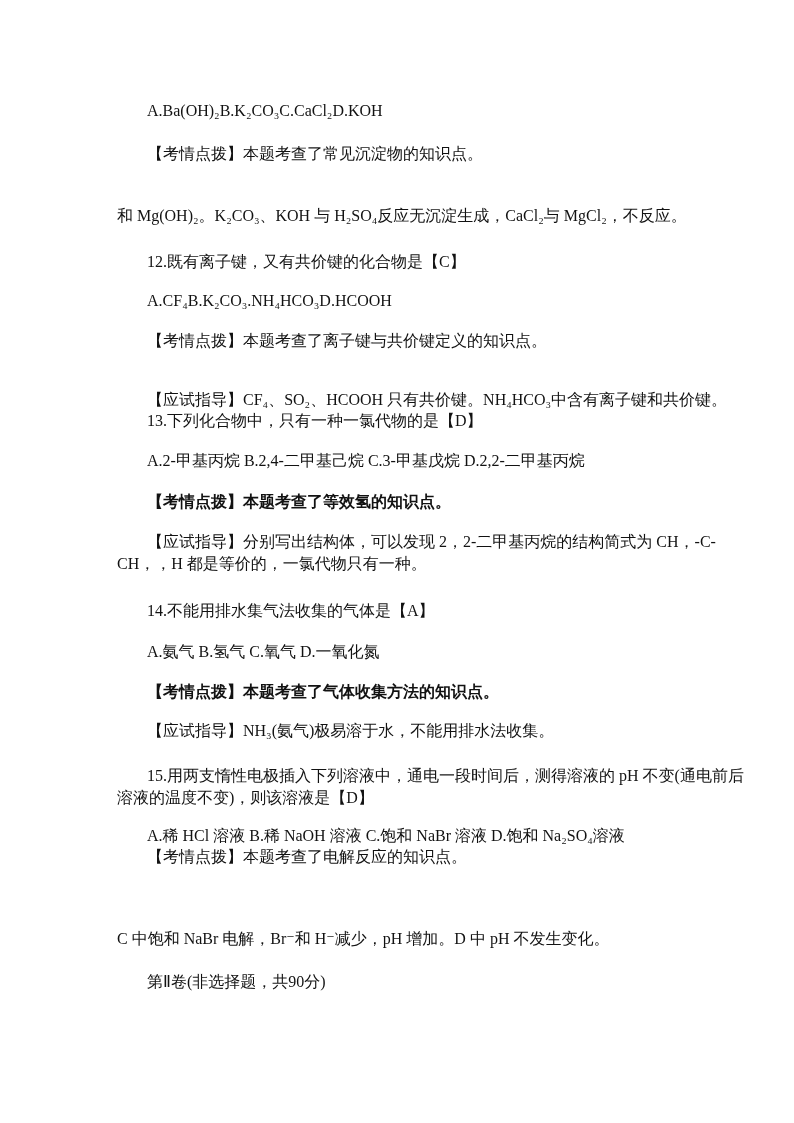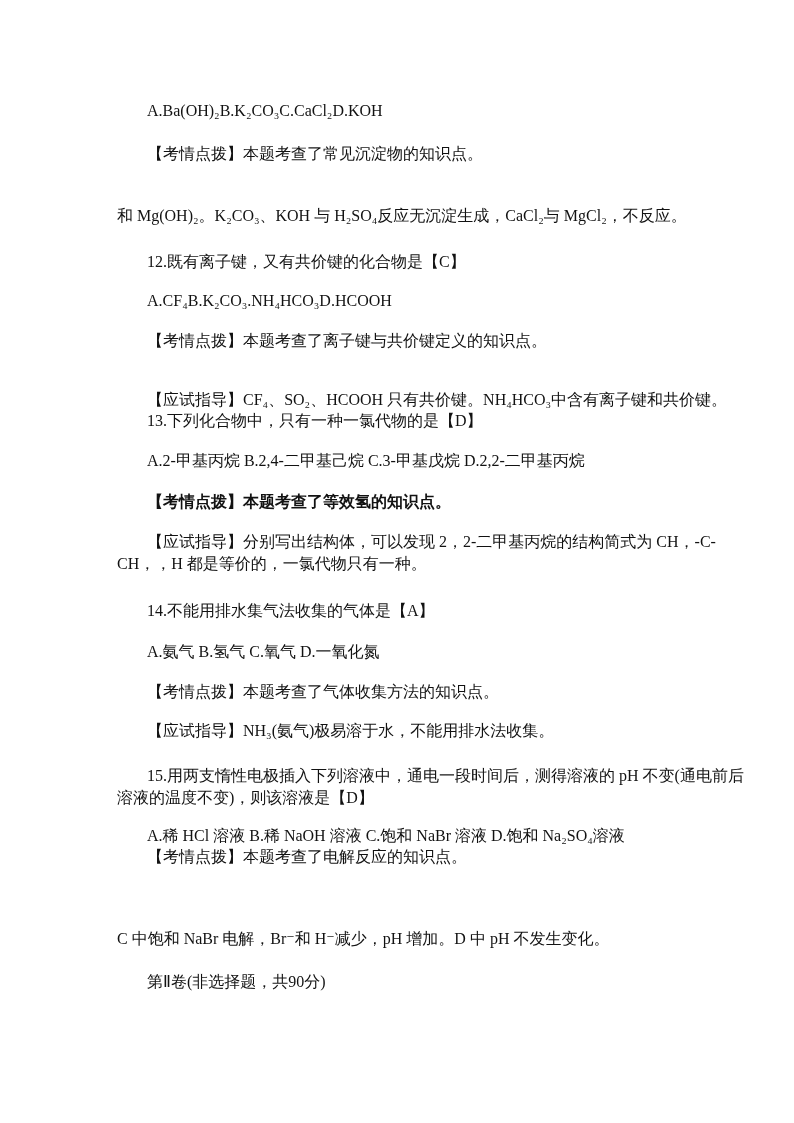--- a/index.html
+++ b/index.html
@@ -41,21 +41,21 @@
   <div class="line indent" style="top:389px;">【应试指导】CF₄、SO₂、HCOOH 只有共价键。NH₄HCO₃中含有离子键和共价键。</div>
 
   <div class="line indent" style="top:410px;">13.下列化合物中，只有一种一氯代物的是【D】</div>
   <div class="line indent" style="top:450px;">A.2-甲基丙烷 B.2,4-二甲基己烷 C.3-甲基戊烷 D.2,2-二甲基丙烷</div>
   <div class="line indent" style="top:491px;font-weight:bold;">【考情点拨】本题考查了等效氢的知识点。</div>
   <div class="line indent" style="top:531px;">【应试指导】分别写出结构体，可以发现 2，2-二甲基丙烷的结构简式为 CH，-C-</div>
   <div class="line cont" style="top:553px;">CH，，H 都是等价的，一氯代物只有一种。</div>
 
   <div class="line indent" style="top:600px;">14.不能用排水集气法收集的气体是【A】</div>
   <div class="line indent" style="top:641px;">A.氨气 B.氢气 C.氧气 D.一氧化氮</div>
-  <div class="line indent" style="top:681px;">【考情点拨】本题考查了气体收集方法的知识点。</div>
+  <div class="line indent" style="top:681px;font-weight:bold;">【考情点拨】本题考查了气体收集方法的知识点。</div>
   <div class="line indent" style="top:720px;">【应试指导】NH₃(氨气)极易溶于水，不能用排水法收集。</div>
 
   <div class="line indent" style="top:765px;">15.用两支惰性电极插入下列溶液中，通电一段时间后，测得溶液的 pH 不变(通电前后</div>
   <div class="line cont" style="top:787px;">溶液的温度不变)，则该溶液是【D】</div>
   <div class="line indent" style="top:825px;">A.稀 HCl 溶液 B.稀 NaOH 溶液 C.饱和 NaBr 溶液 D.饱和 Na₂SO₄溶液</div>
   <div class="line indent" style="top:848px;font-family:Liberation Mono, monospace;">【考情点拨】本题考查了电解反应的知识点。</div>
   <div class="line cont" style="top:928px;">C 中饱和 NaBr 电解，Br⁻和 H⁻减少，pH 增加。D 中 pH 不发生变化。</div>
 
   <div class="line indent" style="top:971px;">第Ⅱ卷(非选择题，共90分)</div>
 

